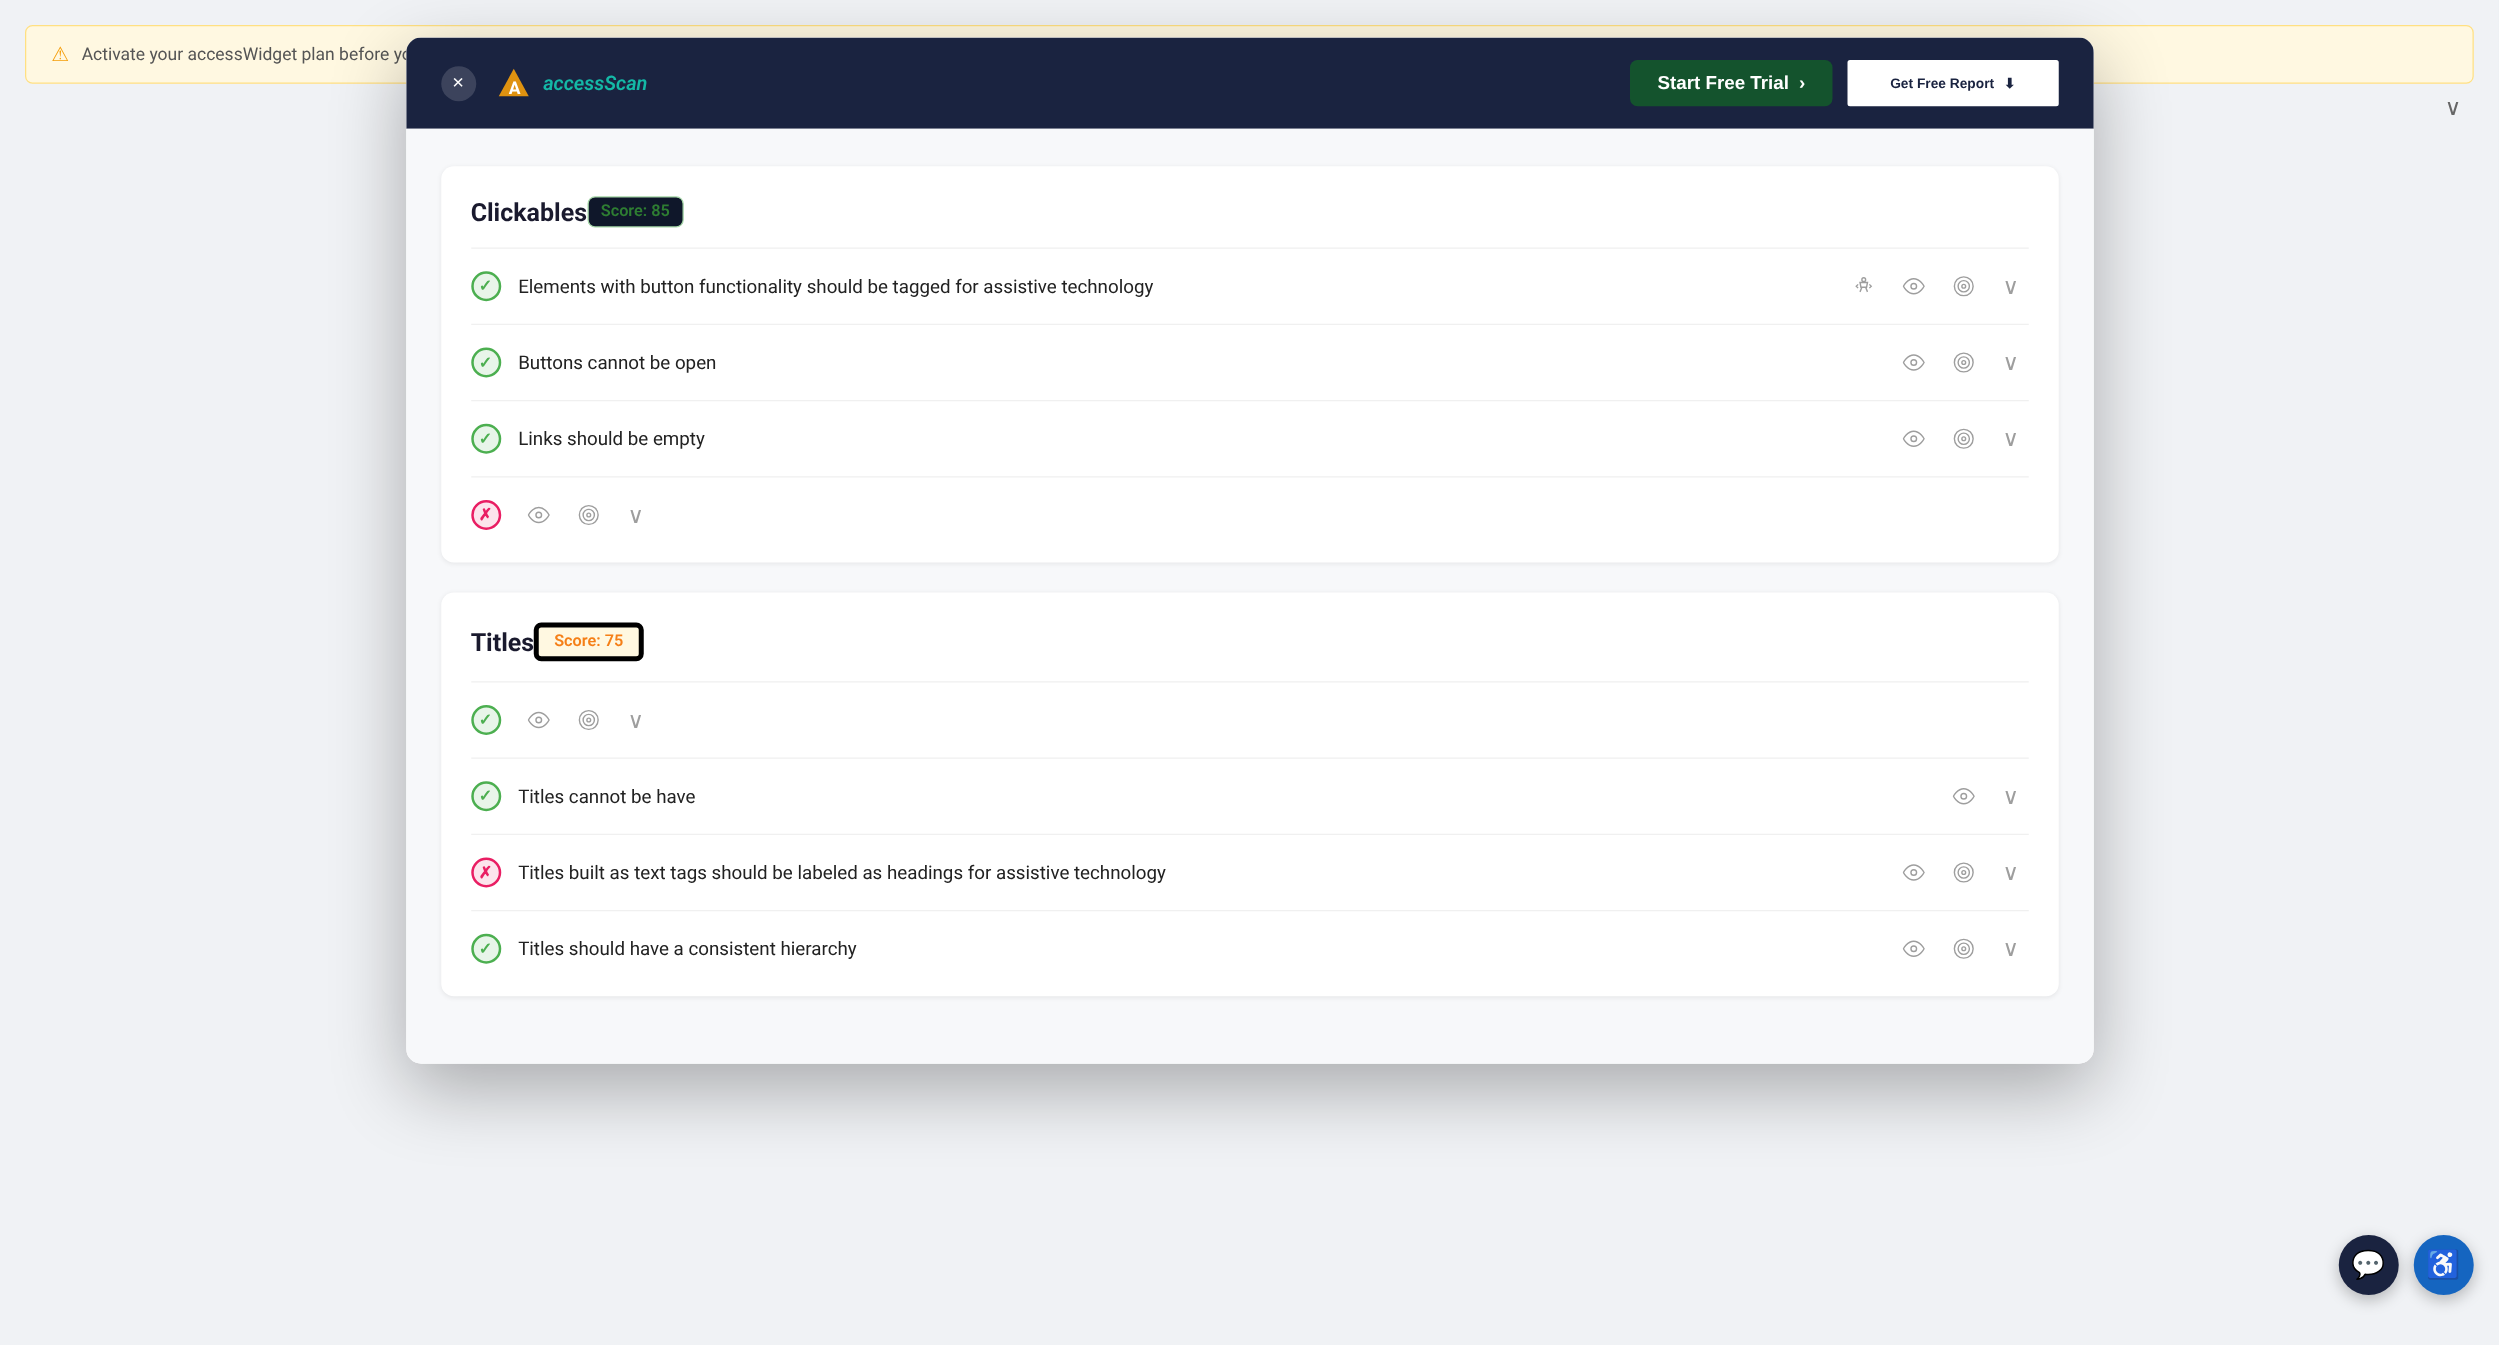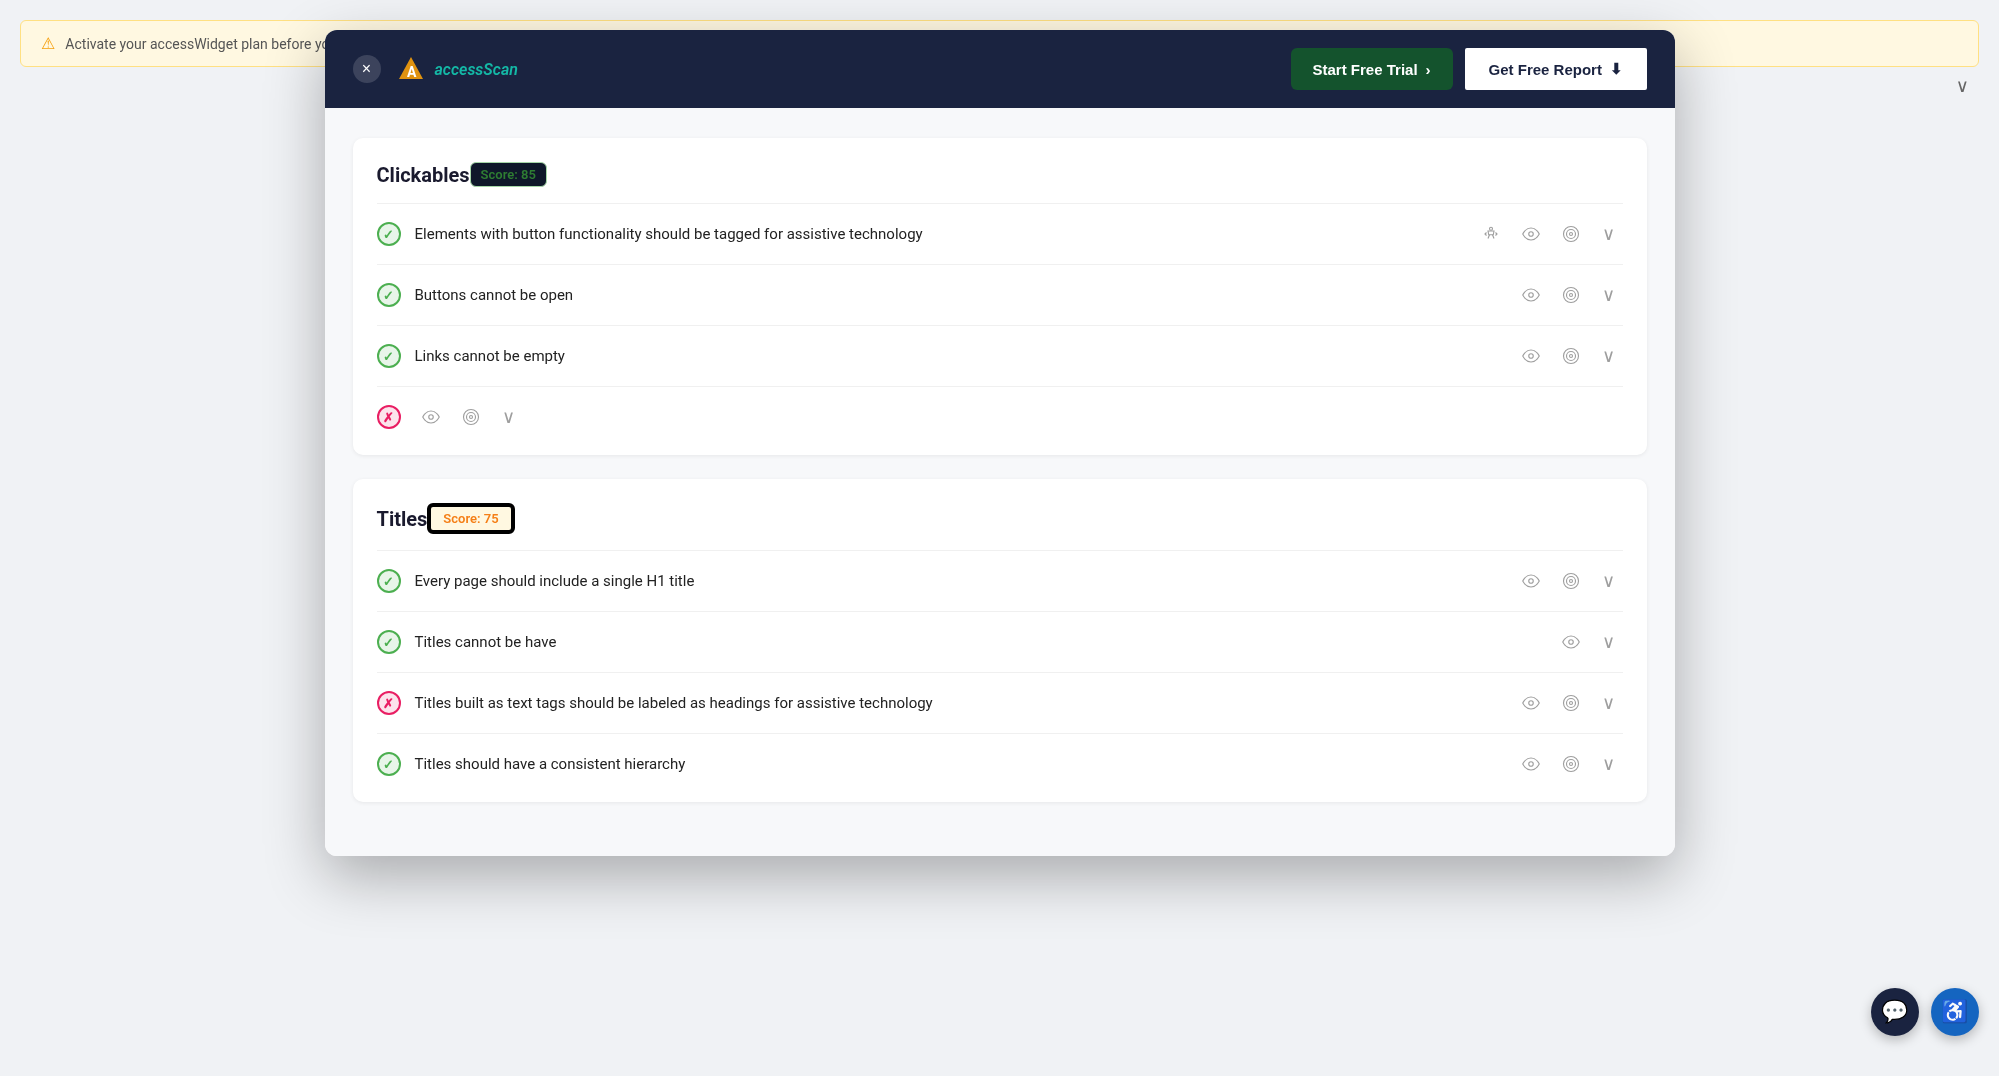--- a/index.html
+++ b/index.html
@@ -120,22 +120,22 @@
       display: flex;
       align-items: center;
       gap: 8px;
     }
 
     .btn-get-report {
       background: #fff;
       color: #1a2340;
       border: 2px solid #fff;
       border-radius: 2px;
-      padding: 10px 22px;
-      font-size: 15px;
+      padding: 10px 32px;
+      font-size: 11px;
       font-weight: 600;
       cursor: pointer;
       display: flex;
       align-items: center;
       gap: 8px;
     }
 
     .modal-body {
       padding: 30px 28px;
       background: #f7f8fa;
@@ -398,21 +398,21 @@
           <circle cx="12" cy="12" r="10"></circle>
           <circle cx="12" cy="12" r="6"></circle>
           <circle cx="12" cy="12" r="2"></circle>
         </svg>
       </button>
               <button class="chevron-btn">∨</button>
             </div>
     </div>
           <div class="rule-row">
       <span class="status-icon status-pass">✓</span>
-      <span class="rule-text">Links cannot be empty</span>
+      <span class="rule-text">Links should be empty</span>
       <div class="row-actions">
               <button class="action-icon">
         <svg width="18" height="18" viewBox="0 0 24 24" fill="none" stroke="currentColor" stroke-width="1.5">
           <path d="M1 12s4-8 11-8 11 8 11 8-4 8-11 8-11-8-11-8z"></path>
           <circle cx="12" cy="12" r="3"></circle>
         </svg>
       </button>
               <button class="action-icon">
         <svg width="18" height="18" viewBox="0 0 24 24" fill="none" stroke="currentColor" stroke-width="1.5">
           <circle cx="12" cy="12" r="10"></circle>
@@ -443,21 +443,20 @@
             </div>
     </div>
         </div>
         <div class="section-card">
     <div class="section-header">
       <span class="section-title">Titles</span>
       <span class="score-badge-yellow">Score: 75</span>
     </div>
   <div class="rule-row">
       <span class="status-icon status-pass">✓</span>
-      <span class="rule-text">Every page should include a single H1 title</span>
       <div class="row-actions">
               <button class="action-icon">
         <svg width="18" height="18" viewBox="0 0 24 24" fill="none" stroke="currentColor" stroke-width="1.5">
           <path d="M1 12s4-8 11-8 11 8 11 8-4 8-11 8-11-8-11-8z"></path>
           <circle cx="12" cy="12" r="3"></circle>
         </svg>
       </button>
               <button class="action-icon">
         <svg width="18" height="18" viewBox="0 0 24 24" fill="none" stroke="currentColor" stroke-width="1.5">
           <circle cx="12" cy="12" r="10"></circle>

